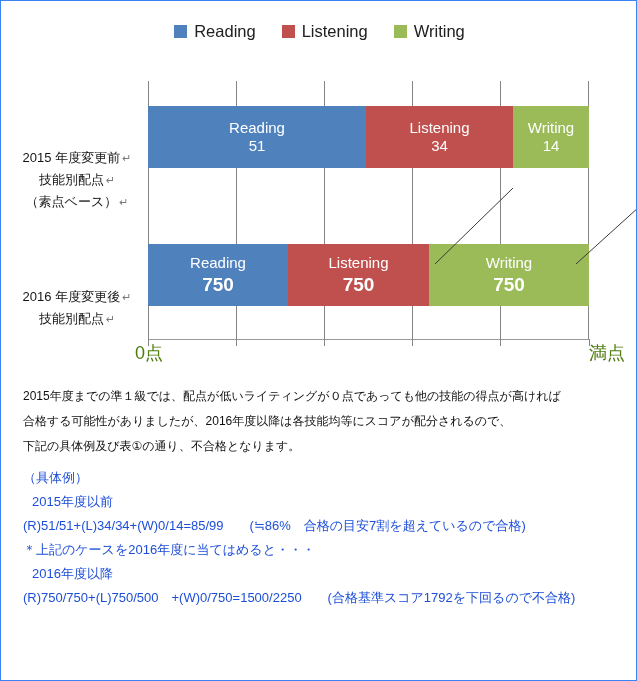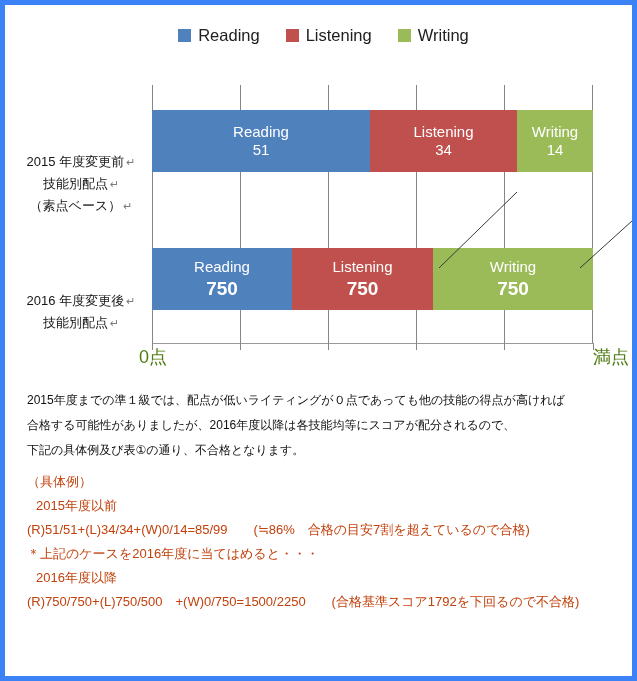--- a/index.html
+++ b/index.html
@@ -11,21 +11,21 @@
   body {
     font-family: "Liberation Sans", "DejaVu Sans", sans-serif;
     color: #000000;
   }
 
   .page {
     position: relative;
     width: 637px;
     height: 681px;
     box-sizing: border-box;
-    border: 5px solid #3b82f6;
+    border: 1px solid #3b82f6;
     background: #ffffff;
     overflow: hidden;
   }
 
   
   .legend {
     position: absolute;
     left: 0;
     top: 22px;
     width: 637px;
@@ -178,21 +178,21 @@
 
   .example {
     position: absolute;
     left: 22px;
     top: 465px;
     width: 600px;
   }
   .ex-line {
     font-size: 13px;
     line-height: 24px;
-    color: #c2410c;
+    color: #1d4ed8;
     white-space: nowrap;
   }
   .ex-line.indent1 { padding-left: 9px; }
 
   .footnote {
     position: absolute;
     left: 22px;
     top: 626px;
     font-size: 13.5px;
     line-height: 20px;

